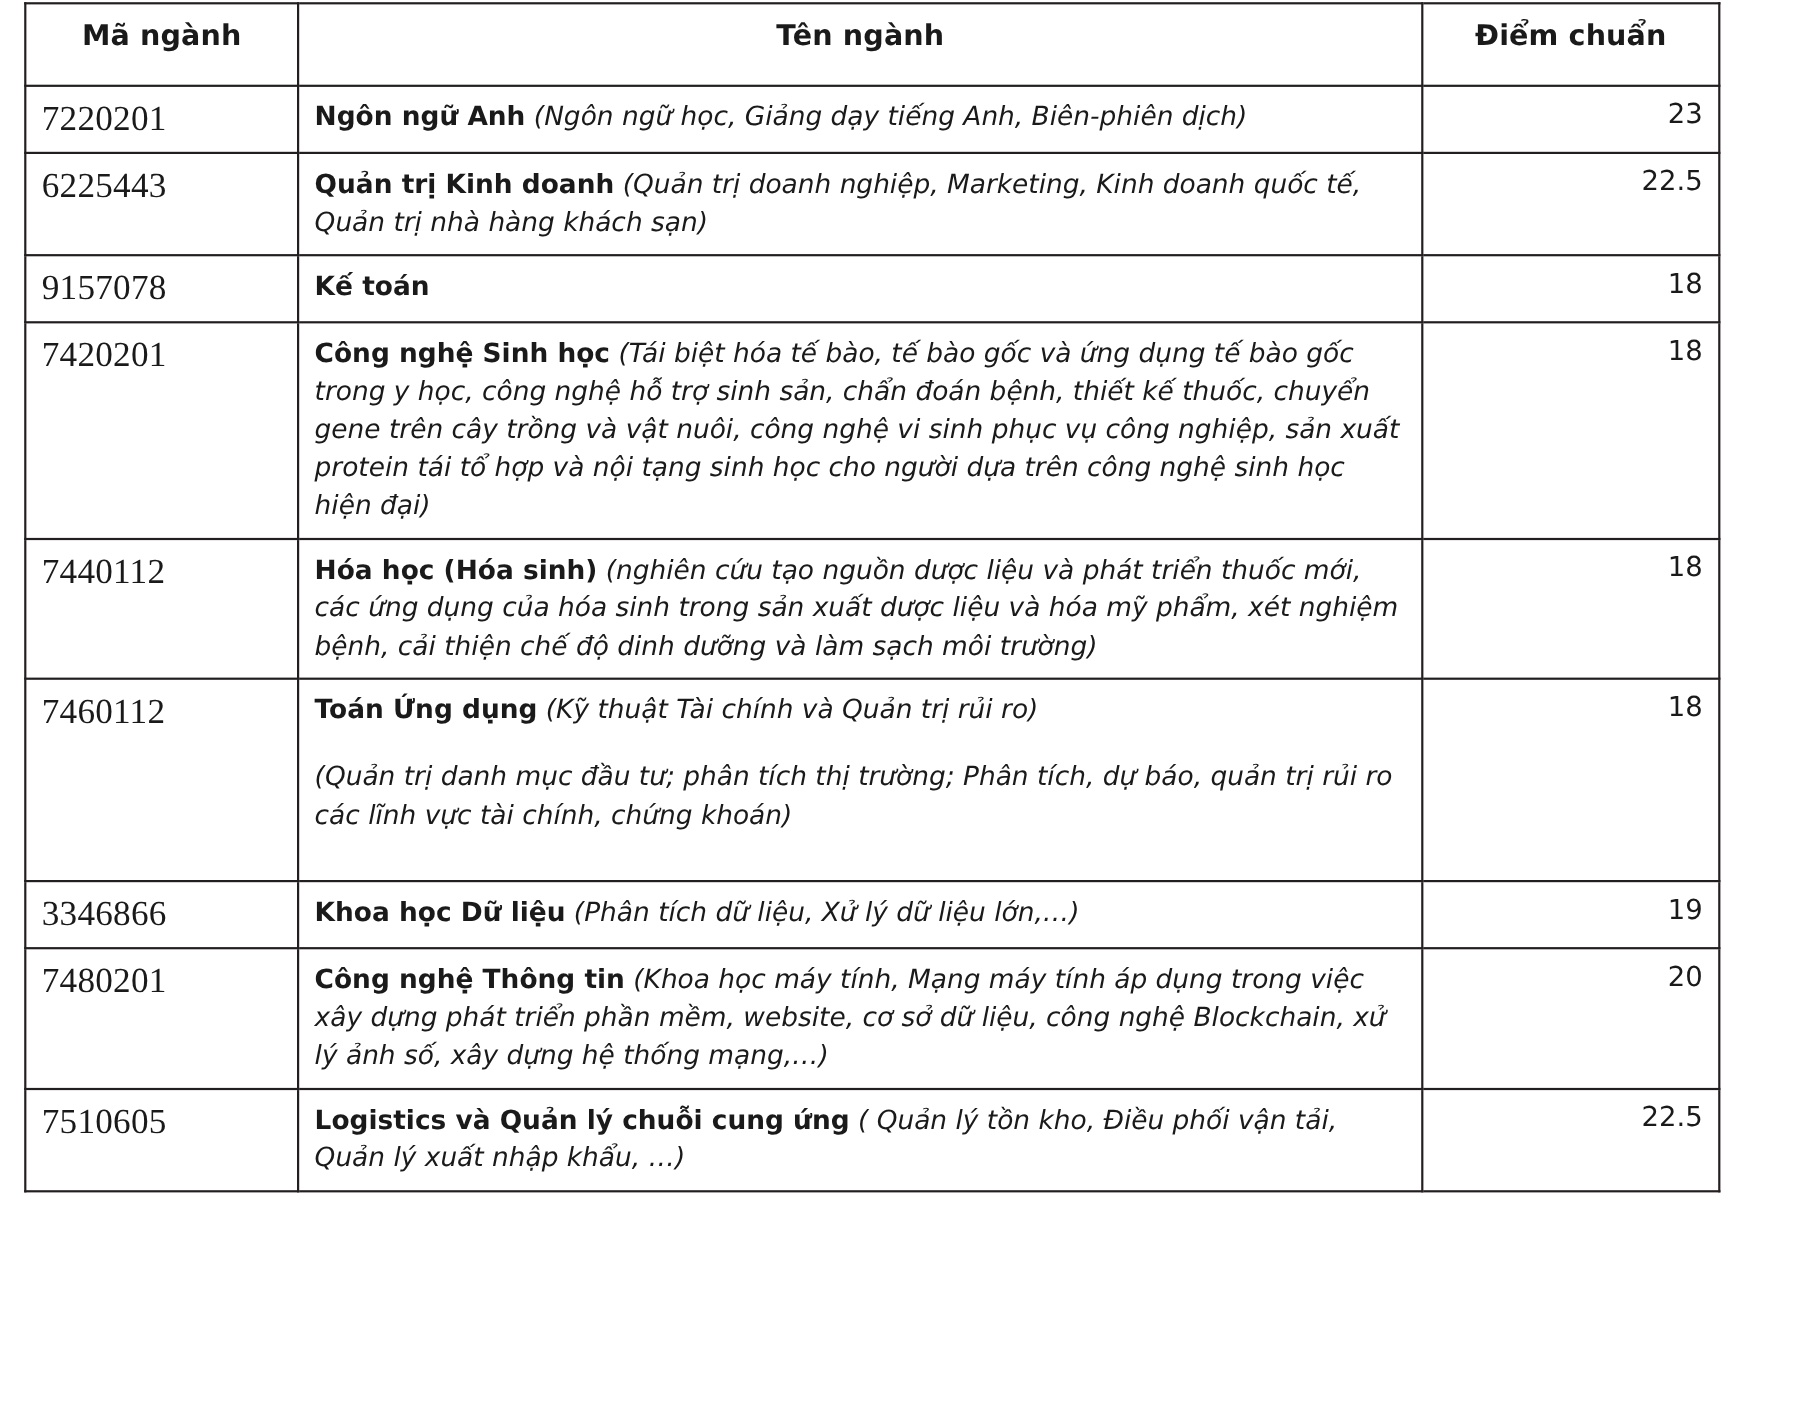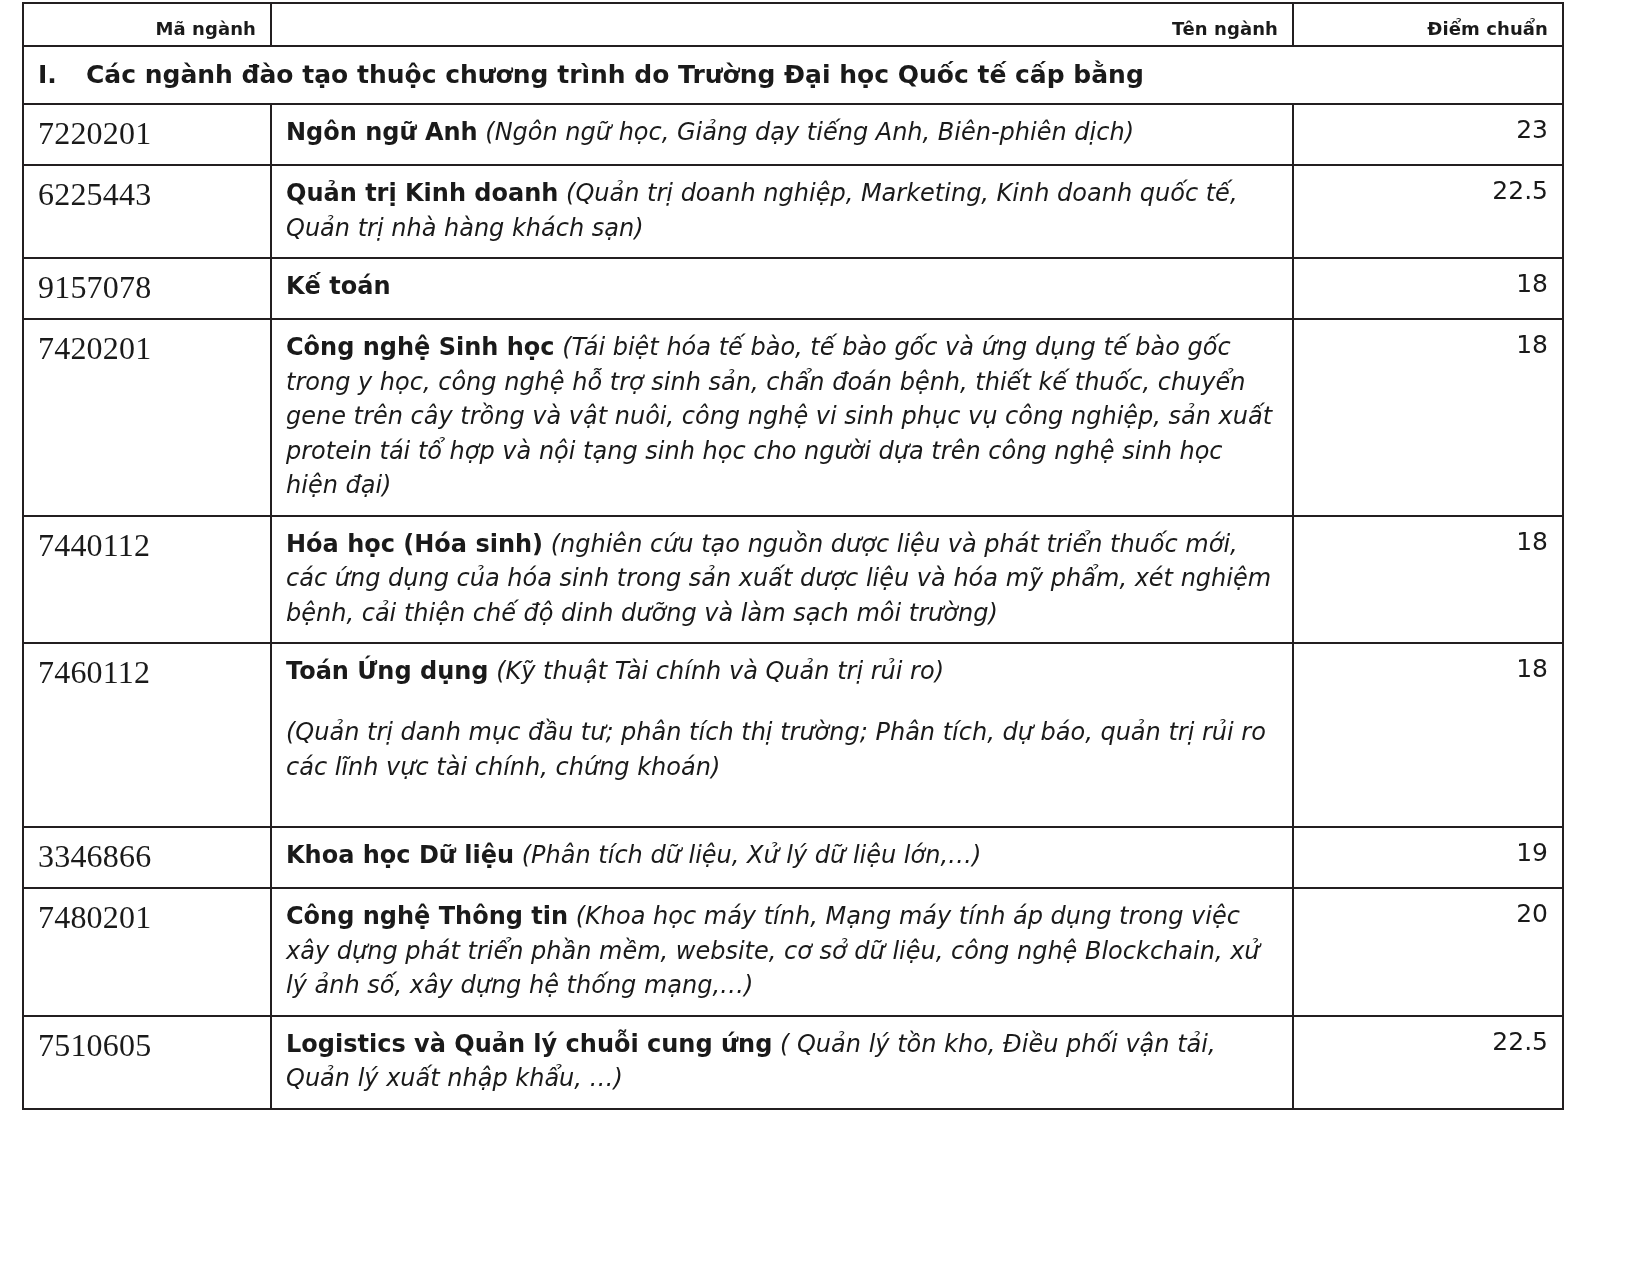--- a/index.html
+++ b/index.html
@@ -29,25 +29,25 @@
   table.score-table col.col-name   { width: 1022px; }
   table.score-table col.col-score  { width: 270px; }
 
   table.score-table th,
   table.score-table td {
     border: 2px solid #231f20;
     vertical-align: top;
     padding: 10px 14px 12px 14px;
   }
   table.score-table thead th {
-    font-size: 18px;
+    font-size: 26px;
     font-weight: bold;
-    text-align: right;
+    text-align: center;
     padding-top: 14px;
-    padding-bottom: 6px;
+    padding-bottom: 29px;
     letter-spacing: .1px;
   }
   th.th-score {
     text-align: center;
     margin-top: 32px;
   }
   td.code-cell {
     font-size: 32px;
     padding-top: 13px;
     letter-spacing: .2px;
@@ -99,23 +99,20 @@
       <col class="col-score">
     </colgroup>
     <thead>
       <tr>
         <th class="th-code">Mã ngành</th>
         <th class="th-name">Tên ngành</th>
         <th class="th-score">Điểm chuẩn</th>
       </tr>
     </thead>
     <tbody>
-      <tr class="section-row">
-        <td colspan="3"><span class="sec-num">I.</span><span>Các ngành đào tạo thuộc chương trình do Trường Đại học Quốc tế cấp bằng</span></td>
-      </tr>
 
       <tr>
         <td class="code-cell">7220201</td>
         <td class="name-cell"><span class="major">Ngôn ngữ Anh</span> <span class="desc">(Ngôn ngữ học, Giảng dạy tiếng Anh, Biên-phiên dịch)</span></td>
         <td class="score-cell">23</td>
       </tr>
 
       <tr>
         <td class="code-cell">6225443</td>
         <td class="name-cell"><span class="major">Quản trị Kinh doanh</span> <span class="desc">(Quản trị doanh nghiệp, Marketing, Kinh doanh quốc tế, Quản trị nhà hàng khách sạn)</span></td>

